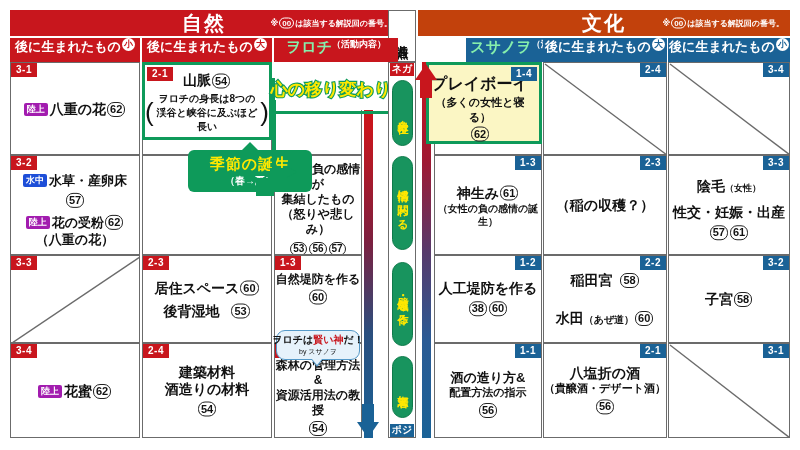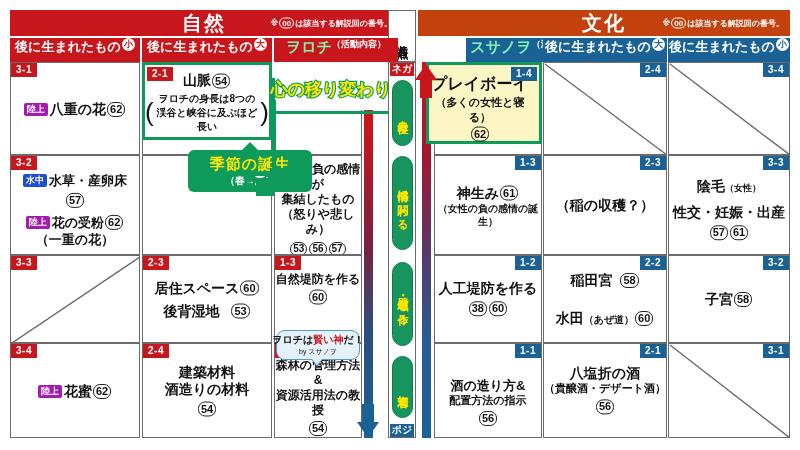--- a/index.html
+++ b/index.html
@@ -226,21 +226,21 @@
       <span class="bdg land">陸上</span><span class="t14">八重の花</span><span class="num">62</span>
     </div>
   </div>
 
   <div class="cell" style="left:10px; top:155px; width:130px; height:100px;">
     <span class="tag red left">3-2</span>
     <div class="cell-inner" style="top:54%;">
       <div><span class="bdg water">水中</span><span class="t13">水草・産卵床</span></div>
       <div><span class="num">57</span></div>
       <div style="margin-top:2px;"><span class="bdg land">陸上</span><span class="t13">花の受粉</span><span class="num">62</span></div>
-      <div class="t13">（一重の花）</div>
+      <div class="t13">（八重の花）</div>
     </div>
   </div>
 
   <div class="cell" style="left:10px; top:255px; width:130px; height:88px;">
     <span class="tag red left">3-3</span>
     <svg class="diag" width="130" height="88" style="left:0;top:0;">
       <line x1="1" y1="87" x2="129" y2="1" stroke="#6b6b6b" stroke-width="1.4"></line>
     </svg>
   </div>
 
@@ -385,21 +385,21 @@
   </div>
   <div class="cell" style="left:434px; top:255px; width:108px; height:88px;">
     <span class="tag blue right">1-2</span>
     <div class="cell-inner">
       <div class="t14">人工堤防を作る</div>
       <div><span class="num">38</span><span class="num">60</span></div>
     </div>
   </div>
   <div class="cell" style="left:434px; top:343px; width:108px; height:95px;">
     <span class="tag blue right">1-1</span>
-    <div class="cell-inner" style="top:55%;margin-top:8px;">
+    <div class="cell-inner" style="top:55%;">
       <div class="t13">酒の造り方&amp;</div>
       <div class="t11">配置方法の指示</div>
       <div><span class="num">56</span></div>
     </div>
   </div>
 
   <div class="gbox yellow" style="left:426px; top:62px; width:116px; height:82px;">
     <span class="tag blue right" style="top:2px;right:2px;">1-4</span>
     <div style="position:absolute;left:0;right:8px;top:56%;transform:translateY(-50%);text-align:center;">
       <div style="font-size:16px;font-weight:bold;color:#111;">プレイボーイ</div>

